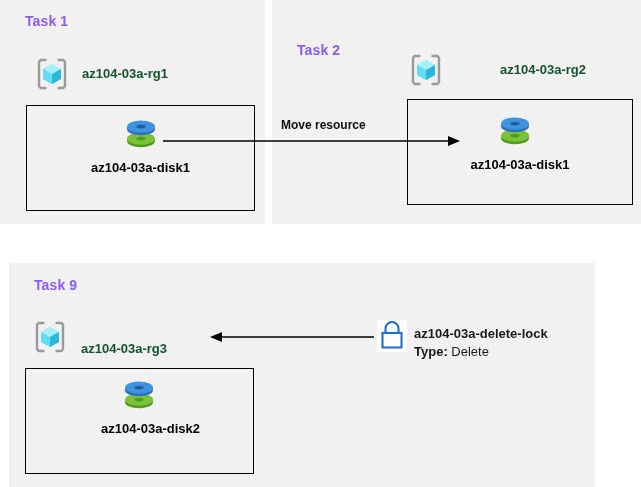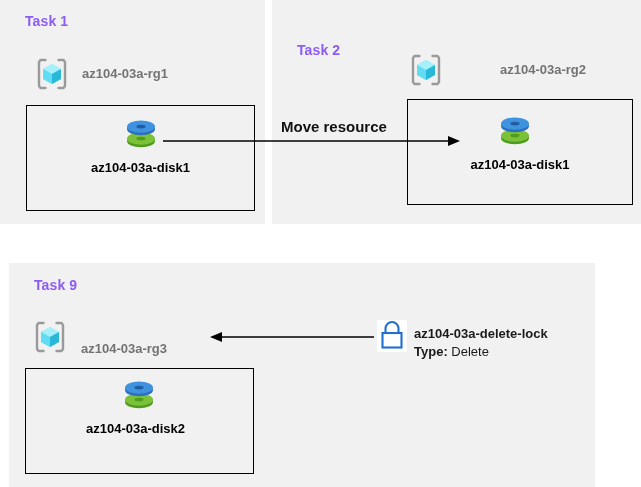--- a/index.html
+++ b/index.html
@@ -58,36 +58,36 @@
     position: absolute;
     width: 30px;
     height: 32px;
   }
   .lock-icon svg { display: block; width: 30px; height: 32px; }
 
   .res-label {
     position: absolute;
     font-size: 13px;
     font-weight: bold;
-    color: #737373;
+    color: #14532d;
     white-space: nowrap;
   }
 
   .disk-label {
     position: absolute;
     font-size: 13px;
     font-weight: bold;
     color: #000000;
     white-space: nowrap;
     text-align: center;
   }
 
   .arrow-label {
     position: absolute;
-    font-size: 15px;
+    font-size: 12px;
     font-weight: bold;
     color: #111111;
     white-space: nowrap;
   }
 
   .lock-title {
     position: absolute;
     font-size: 13px;
     font-weight: bold;
     color: #1a1a1a;
@@ -202,21 +202,21 @@
 <div class="disk-icon" style="left:120px; top:377px;">
   <svg viewBox="0 0 38 36" xmlns="http://www.w3.org/2000/svg">
     <ellipse cx="19" cy="25" rx="14" ry="6.2" fill="#4f9b1c"></ellipse>
     <ellipse cx="19" cy="22.6" rx="14" ry="6.2" fill="#7cc13a"></ellipse>
     <ellipse cx="19" cy="22.6" rx="4.6" ry="1.9" fill="#4f9b1c"></ellipse>
     <ellipse cx="19" cy="13" rx="14" ry="6.2" fill="#2c6fbc"></ellipse>
     <ellipse cx="19" cy="10.6" rx="14" ry="6.2" fill="#3f92e0"></ellipse>
     <ellipse cx="19" cy="10.6" rx="4.6" ry="1.9" fill="#235c9e"></ellipse>
   </svg>
 </div>
-<div class="disk-label" style="left:21px; top:421px; width:229px;">az104-03a-disk2</div>
+<div class="disk-label" style="left:36px; top:421px; width:229px;">az104-03a-disk2</div>
 
 <div class="connector" style="left:208px; top:328px;">
   <svg width="166" height="18" viewBox="0 0 166 18" xmlns="http://www.w3.org/2000/svg">
     <line x1="166" y1="9" x2="11" y2="9" stroke="#000000" stroke-width="1.5"></line>
     <polygon points="2,9 14,4 14,14" fill="#000000"></polygon>
   </svg>
 </div>
 
 <div class="lock-icon" style="left:377px; top:320px;">
   <svg viewBox="0 0 30 32" xmlns="http://www.w3.org/2000/svg">

